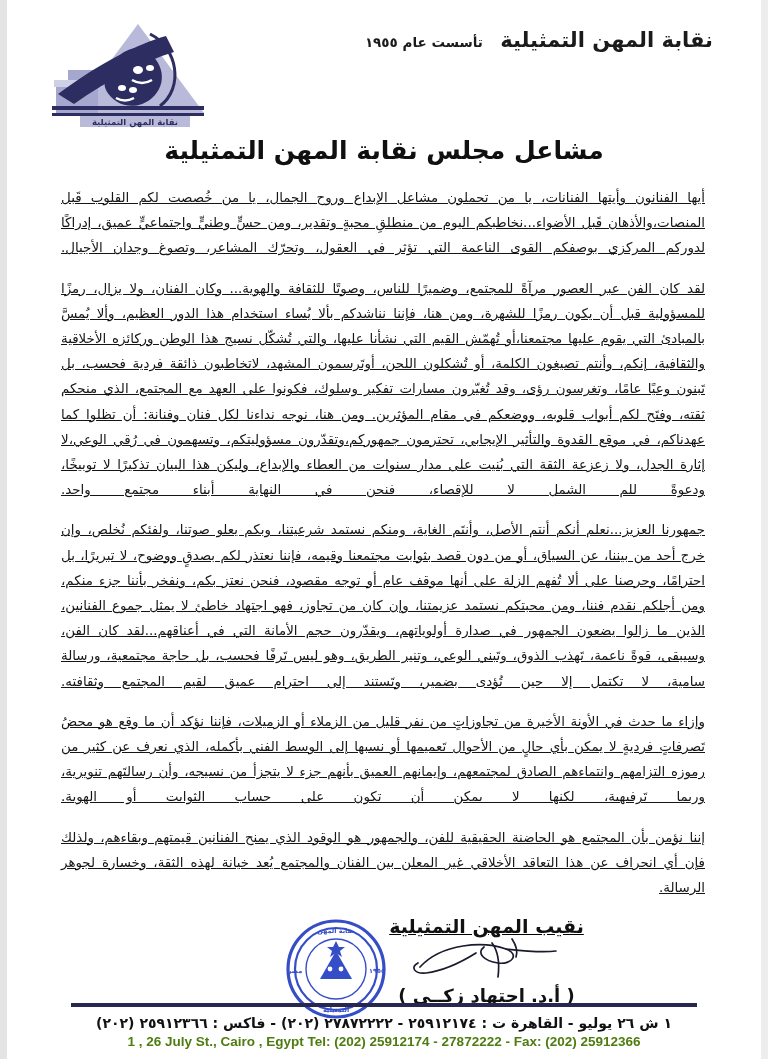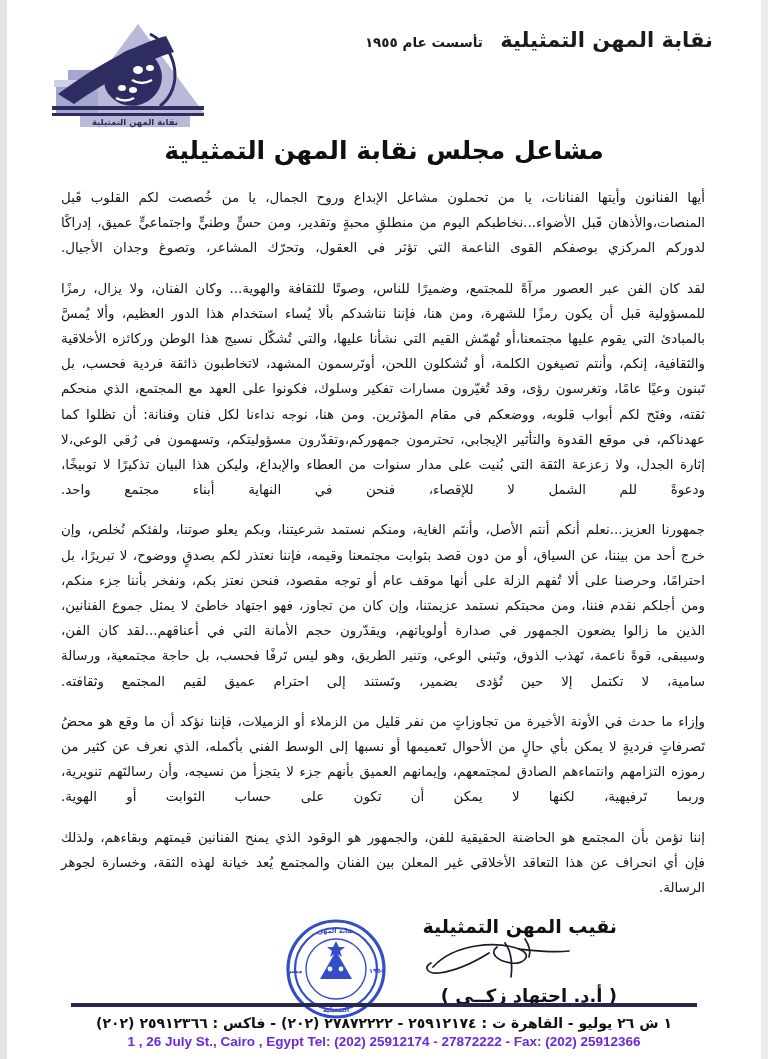--- a/index.html
+++ b/index.html
@@ -74,37 +74,39 @@
   }
 
   .para {
     font-size: 13.4px;
     line-height: 25.2px;
     text-align: justify;
     text-align-last: justify;
     color: #151515;
     margin-bottom: 15px;
     word-spacing: 1px;
+    text-decoration: underline;
   }
   .para:last-child { margin-bottom: 15px; }
 
   
   .signature {
     position: relative;
     margin-top: 14px;
     height: 125px;
     direction: rtl;
   }
 
   .sig-stack {
     position: absolute;
     top: 0;
-    right: 144px;
+    right: 157px;
     width: 235px;
-    text-align: right;
+    text-align: center;
+    text-decoration: underline;
   }
 
   .sig-role {
     font-size: 19px;
     font-weight: bold;
     color: #111;
     letter-spacing: 0.5px;
   }
 
   .sig-scribble {
@@ -155,21 +157,21 @@
     margin-bottom: 3px;
     white-space: nowrap;
   }
 
   .footer-en {
     direction: ltr;
     text-align: center;
     font-family: "Liberation Sans", sans-serif;
     font-size: 13.5px;
     font-weight: bold;
-    color: #6d28d9;
+    color: #4d7c0f;
     white-space: nowrap;
   }
 </style>
 </head>
 <body>
 
 <div class="page">
 
   <div class="header">
 

